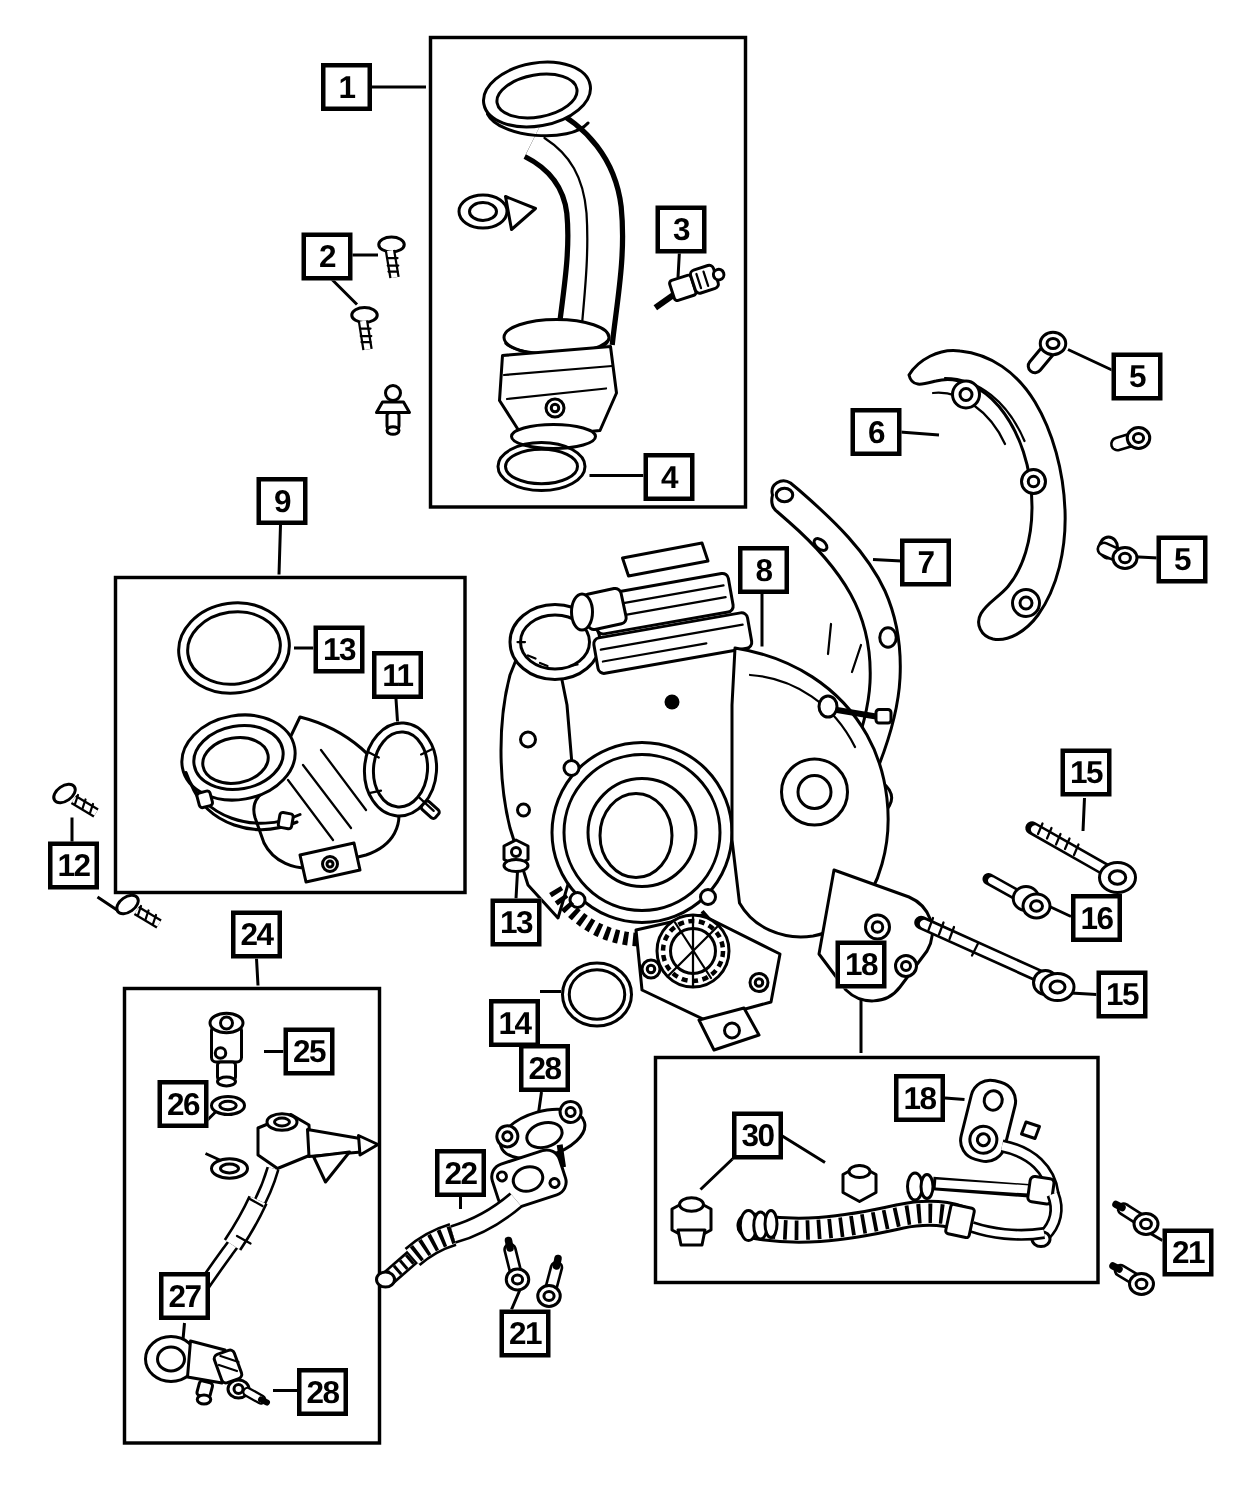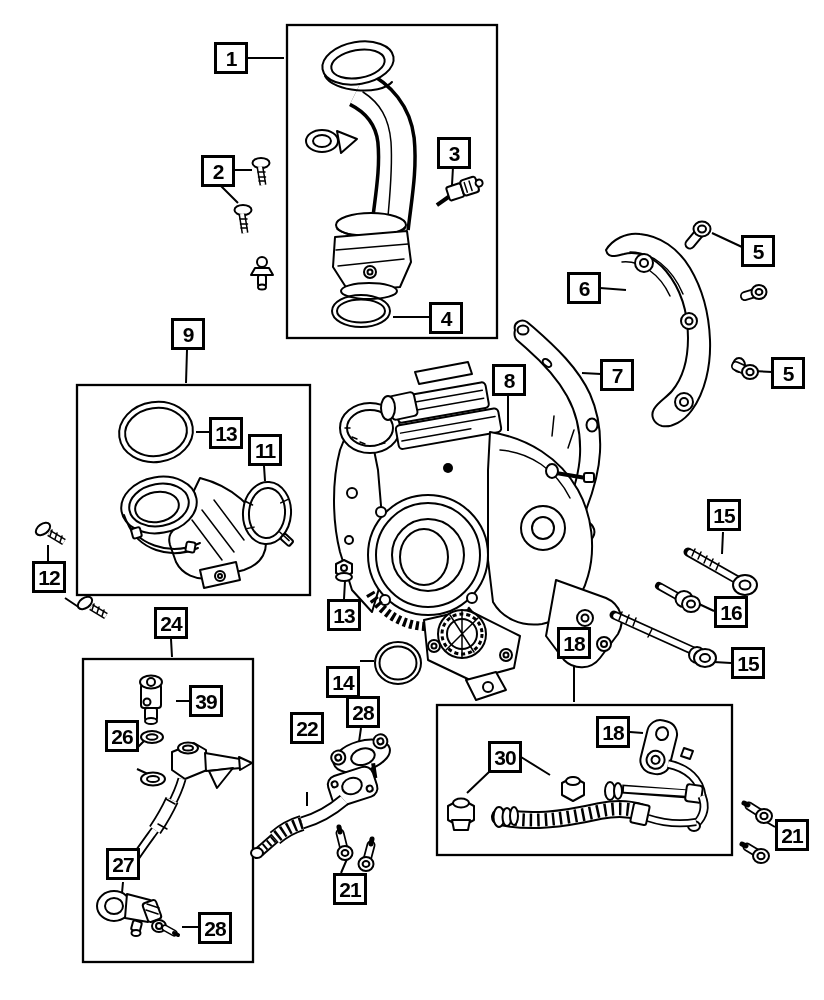--- a/index.html
+++ b/index.html
@@ -406,20 +406,20 @@
   <div class="callout" style="left:327px;top:599px">13</div>
   <div class="callout" style="left:326px;top:666px">14</div>
   <div class="callout" style="left:707px;top:499px">15</div>
   <div class="callout" style="left:714px;top:596px">16</div>
   <div class="callout" style="left:731px;top:647px">15</div>
   <div class="callout" style="left:557px;top:627px">18</div>
   <div class="callout" style="left:596px;top:716px">18</div>
   <div class="callout" style="left:488px;top:741px">30</div>
   <div class="callout" style="left:333px;top:873px">21</div>
   <div class="callout" style="left:775px;top:819px">21</div>
-  <div class="callout" style="left:290px;top:712px">22</div>
+  <div class="callout" style="left:290px;top:766px">22</div>
   <div class="callout" style="left:346px;top:696px">28</div>
   <div class="callout" style="left:154px;top:607px">24</div>
-  <div class="callout" style="left:189px;top:685px">39</div>
+  <div class="callout" style="left:189px;top:685px">25</div>
   <div class="callout" style="left:105px;top:720px">26</div>
   <div class="callout" style="left:106px;top:848px">27</div>
   <div class="callout" style="left:198px;top:912px">28</div>
 </div>
 
 </body></html>

